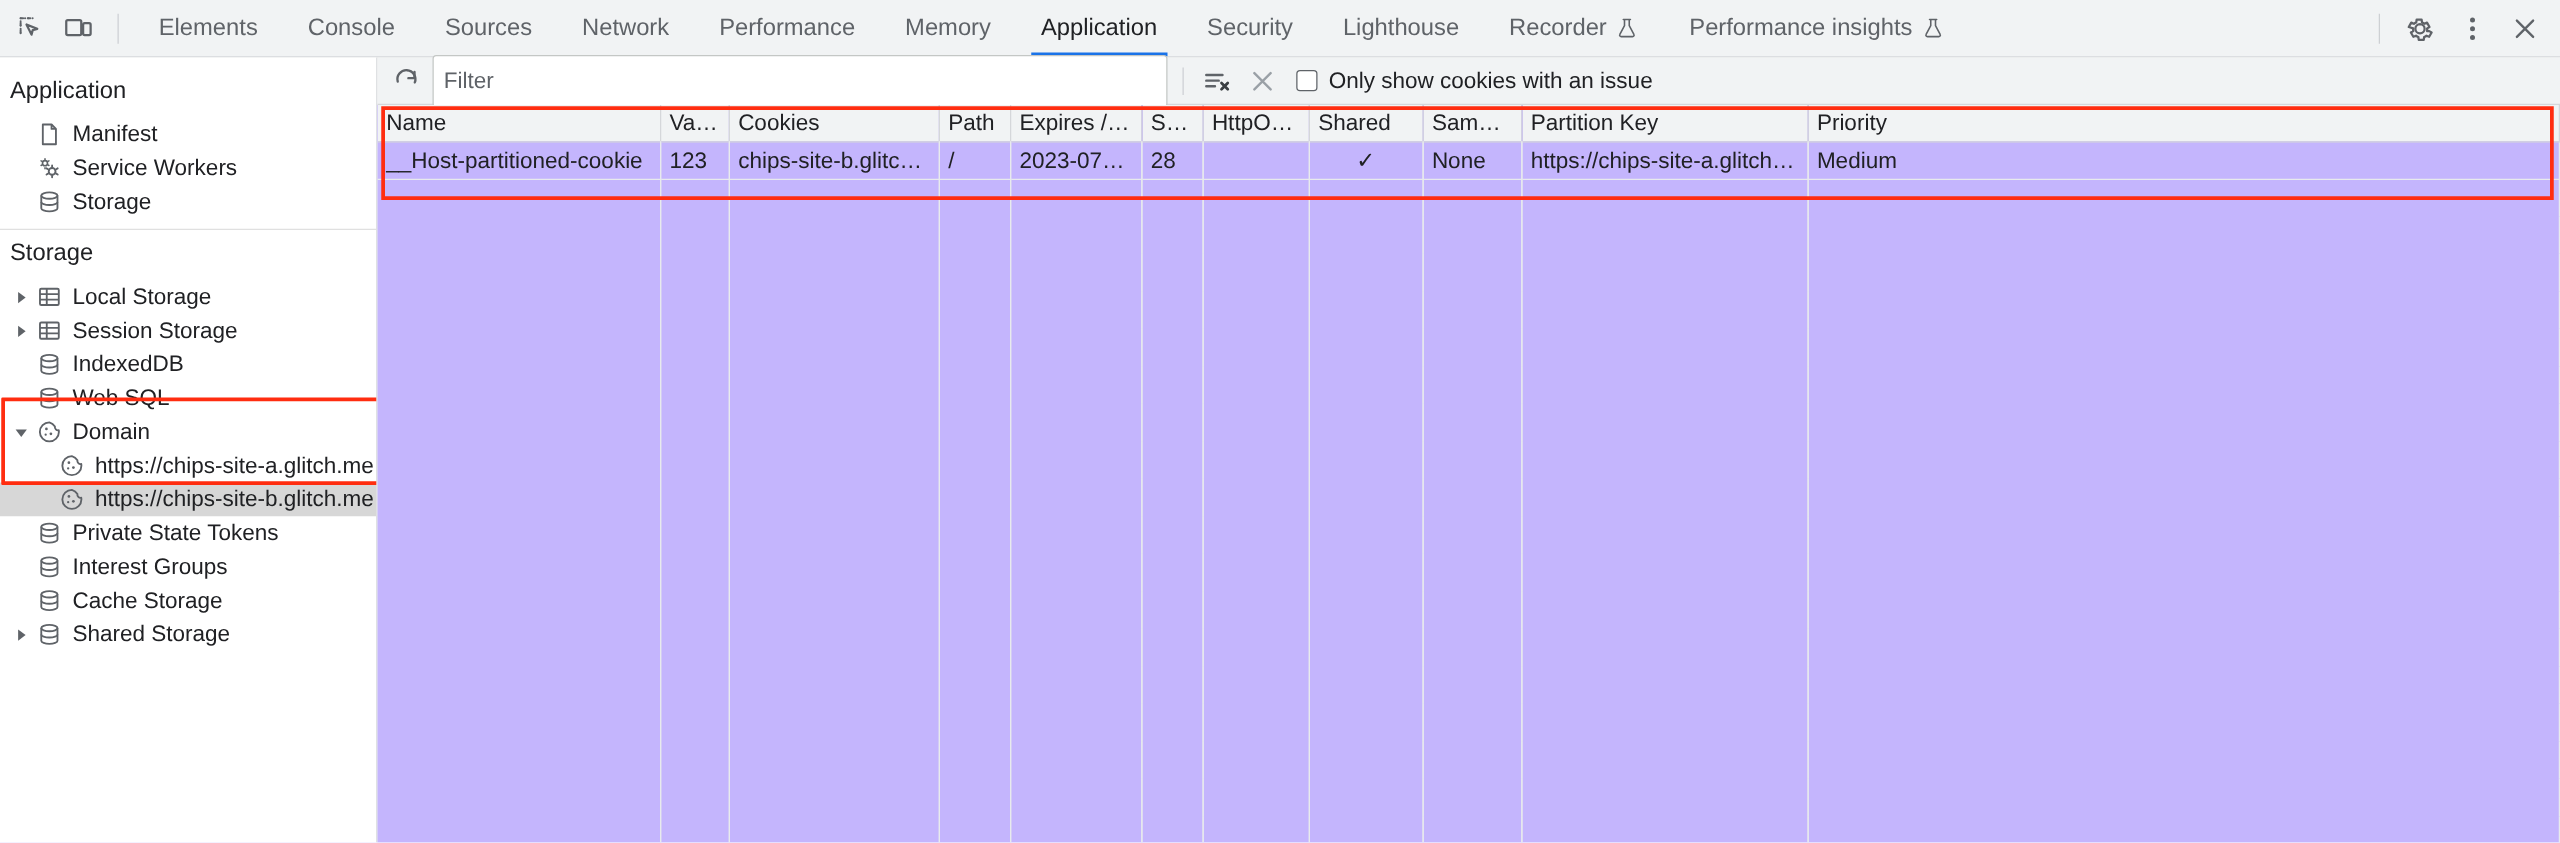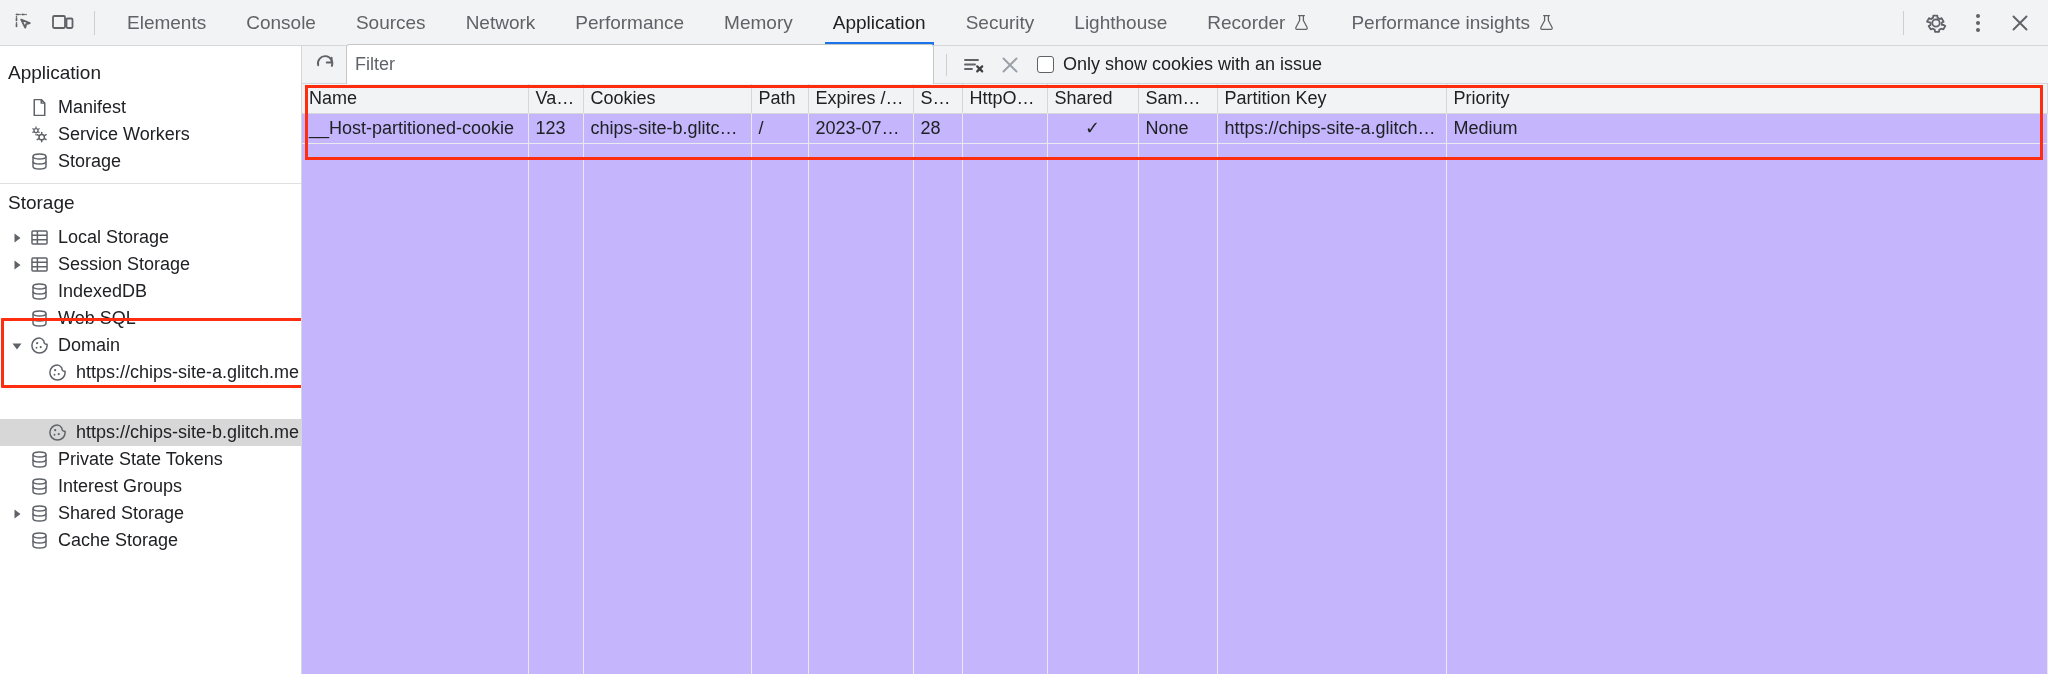--- a/index.html
+++ b/index.html
@@ -406,21 +406,21 @@
             <span class="s-icon">
               <svg width="21" height="21" viewBox="0 0 24 24">
                 <path d="M12 3.3a8.7 8.7 0 108.7 8.7c0-.5-.05-1-.13-1.5a2.9 2.9 0 01-3.5-3.4A8.68 8.68 0 0012 3.3z" fill="none" stroke="#5f6368" stroke-width="1.7" stroke-linejoin="round"></path>
                 <circle cx="9.3" cy="9.3" r="1.25" fill="#5f6368"></circle>
                 <circle cx="13.4" cy="13.8" r="1.25" fill="#5f6368"></circle>
                 <circle cx="8.6" cy="14.6" r="1.05" fill="#5f6368"></circle>
               </svg>
             </span>
             <span class="side-label">https://chips-site-a.glitch.me</span>
           </div>
-          <div class="side-item selected" style="padding-left: 26px; margin-top: 33px;">
+          <div class="side-item selected" style="padding-left: 26px;">
             <span class="twisty empty"></span>
             <span class="s-icon">
               <svg width="21" height="21" viewBox="0 0 24 24">
                 <path d="M12 3.3a8.7 8.7 0 108.7 8.7c0-.5-.05-1-.13-1.5a2.9 2.9 0 01-3.5-3.4A8.68 8.68 0 0012 3.3z" fill="none" stroke="#5f6368" stroke-width="1.7" stroke-linejoin="round"></path>
                 <circle cx="9.3" cy="9.3" r="1.25" fill="#5f6368"></circle>
                 <circle cx="13.4" cy="13.8" r="1.25" fill="#5f6368"></circle>
                 <circle cx="8.6" cy="14.6" r="1.05" fill="#5f6368"></circle>
               </svg>
             </span>
             <span class="side-label">https://chips-site-b.glitch.me</span>
@@ -441,44 +441,44 @@
             <span class="s-icon">
               <svg width="21" height="21" viewBox="0 0 24 24">
                 <ellipse cx="12" cy="6.2" rx="7.4" ry="2.9" fill="none" stroke="#5f6368" stroke-width="1.7"></ellipse>
                 <path d="M4.6 6.2v11.6c0 1.6 3.3 2.9 7.4 2.9s7.4-1.3 7.4-2.9V6.2" fill="none" stroke="#5f6368" stroke-width="1.7"></path>
                 <path d="M4.6 12c0 1.6 3.3 2.9 7.4 2.9s7.4-1.3 7.4-2.9" fill="none" stroke="#5f6368" stroke-width="1.7"></path>
               </svg>
             </span>
             <span class="side-label">Interest Groups</span>
           </div>
           <div class="side-item">
+            <span class="twisty empty"></span>
+            <span class="s-icon">
+              <svg width="21" height="21" viewBox="0 0 24 24">
+                <ellipse cx="12" cy="6.2" rx="7.4" ry="2.9" fill="none" stroke="#5f6368" stroke-width="1.7"></ellipse>
+                <path d="M4.6 6.2v11.6c0 1.6 3.3 2.9 7.4 2.9s7.4-1.3 7.4-2.9V6.2" fill="none" stroke="#5f6368" stroke-width="1.7"></path>
+                <path d="M4.6 12c0 1.6 3.3 2.9 7.4 2.9s7.4-1.3 7.4-2.9" fill="none" stroke="#5f6368" stroke-width="1.7"></path>
+              </svg>
+            </span>
+            <span class="side-label">Cache Storage</span>
+          </div>
+          <div class="side-item">
             <span class="twisty">
               <svg width="12" height="12" viewBox="0 0 12 12">
                 <path d="M3.5 1.5v9L9.5 6z" fill="#5f6368"></path>
               </svg>
             </span>
             <span class="s-icon">
               <svg width="21" height="21" viewBox="0 0 24 24">
                 <ellipse cx="12" cy="6.2" rx="7.4" ry="2.9" fill="none" stroke="#5f6368" stroke-width="1.7"></ellipse>
                 <path d="M4.6 6.2v11.6c0 1.6 3.3 2.9 7.4 2.9s7.4-1.3 7.4-2.9V6.2" fill="none" stroke="#5f6368" stroke-width="1.7"></path>
                 <path d="M4.6 12c0 1.6 3.3 2.9 7.4 2.9s7.4-1.3 7.4-2.9" fill="none" stroke="#5f6368" stroke-width="1.7"></path>
               </svg>
             </span>
             <span class="side-label">Shared Storage</span>
-          </div>
-          <div class="side-item">
-            <span class="twisty empty"></span>
-            <span class="s-icon">
-              <svg width="21" height="21" viewBox="0 0 24 24">
-                <ellipse cx="12" cy="6.2" rx="7.4" ry="2.9" fill="none" stroke="#5f6368" stroke-width="1.7"></ellipse>
-                <path d="M4.6 6.2v11.6c0 1.6 3.3 2.9 7.4 2.9s7.4-1.3 7.4-2.9V6.2" fill="none" stroke="#5f6368" stroke-width="1.7"></path>
-                <path d="M4.6 12c0 1.6 3.3 2.9 7.4 2.9s7.4-1.3 7.4-2.9" fill="none" stroke="#5f6368" stroke-width="1.7"></path>
-              </svg>
-            </span>
-            <span class="side-label">Cache Storage</span>
           </div>
         </div>
       <div class="hl-box" id="hl-cookies"></div>
     </div>
 
     <div class="main">
 
       <div class="filterbar">
         <div class="fb-btn">
           <svg width="24" height="24" viewBox="0 0 24 24">

